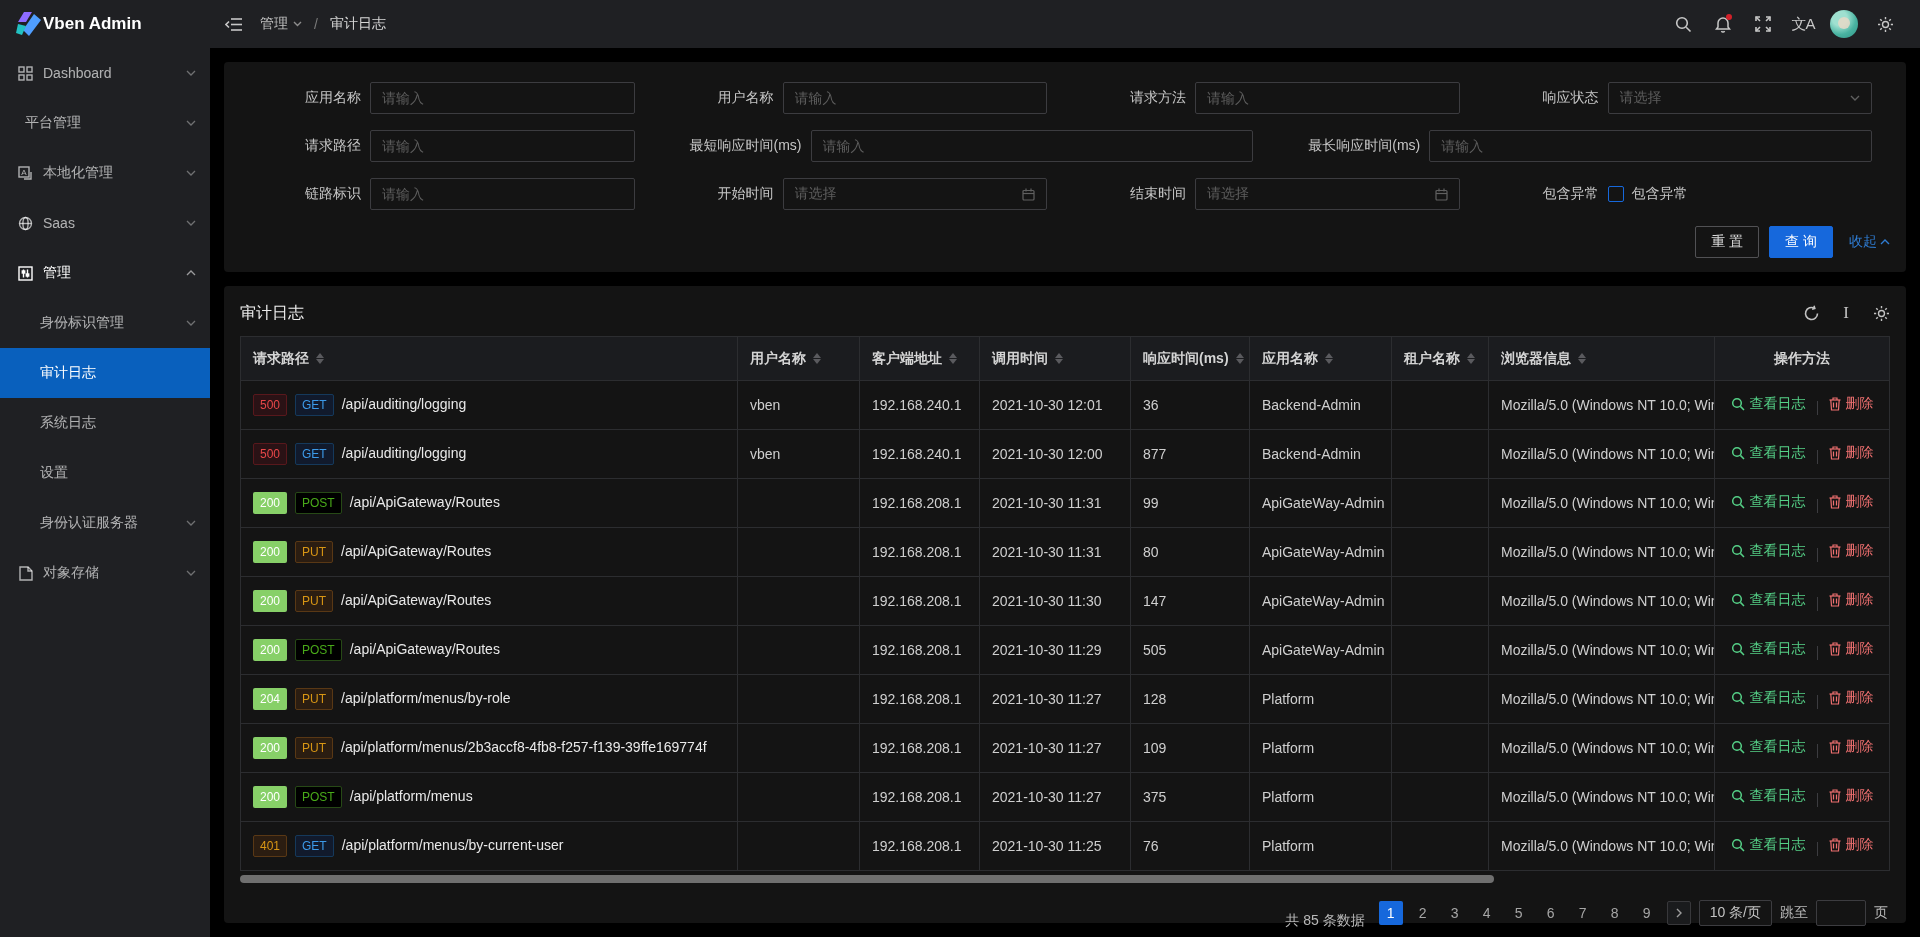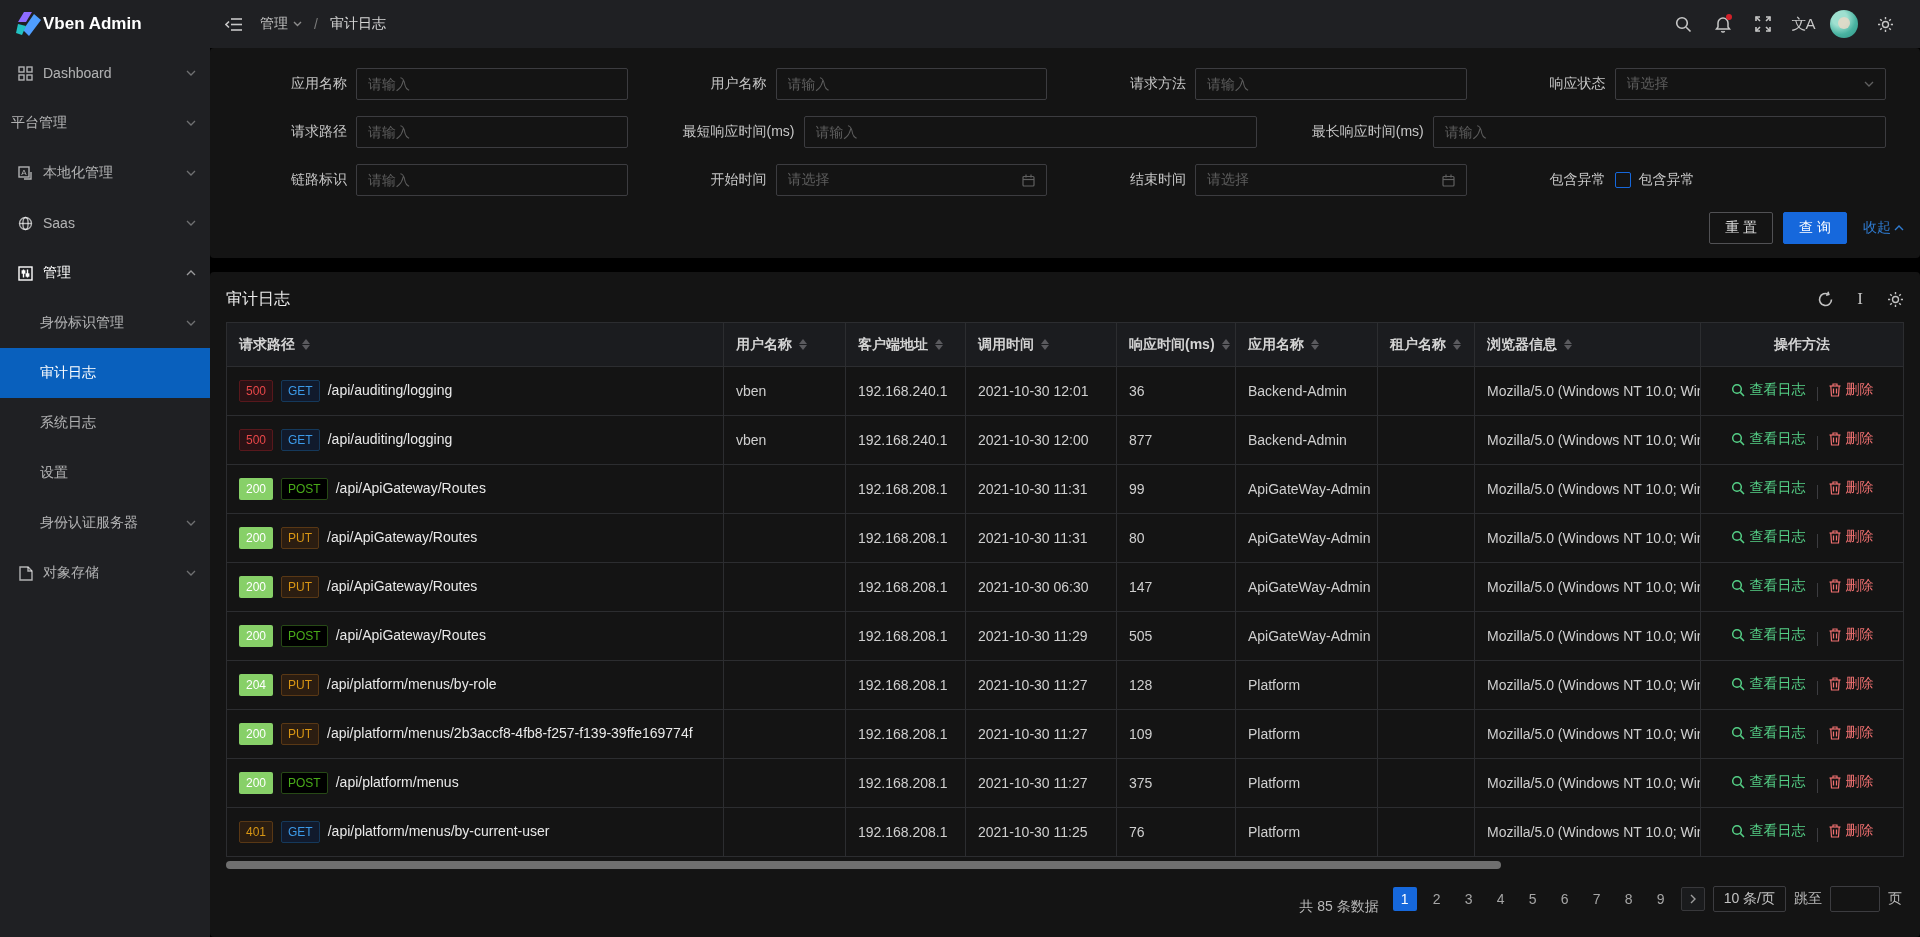--- a/index.html
+++ b/index.html
@@ -14,21 +14,21 @@
   
   .sidebar { width:210px; flex-shrink:0; background:#1f2023; display:flex; flex-direction:column; }
   .logo { height:48px; display:flex; align-items:center; padding:0 15px; cursor:pointer; }
   .logo-title { color:#fff; font-weight:bold; font-size:17px; white-space:nowrap; }
   .menu { flex:1; overflow:hidden; }
   .menu-item { height:50px; display:flex; align-items:center; padding:0 14px 0 17px;
                color:rgba(255,255,255,.65); cursor:pointer; font-size:14px; }
   .menu-item .mi-icon { width:17px; height:17px; margin-right:9px; display:inline-flex; align-items:center; justify-content:center; flex-shrink:0; }
   .menu-item .mi-label { flex:1; white-space:nowrap; overflow:hidden; }
   .menu-item .mi-caret { margin-left:auto; opacity:.55; display:inline-flex; }
-  .menu-item.no-icon { padding-left:11px; }
+  .menu-item.no-icon { padding-left:25px; }
   .menu-item.sub { padding-left:40px;gap:28px; }
   .menu-item.open { color:#fff; }
   .menu-item.active { background:#0960bd; color:#fff; }
 
   
   .main { flex:1; min-width:0; display:flex; flex-direction:column; }
   .topbar { height:48px; flex-shrink:0; background:#1f2023; display:flex; align-items:center; justify-content:space-between; padding:0 18px 0 6px; }
   .topbar-left { display:flex; align-items:center; gap:10px; }
   .icon-btn { display:inline-flex; align-items:center; justify-content:center; width:34px; height:34px; color:#c7c7c7; cursor:pointer; position:relative; }
   .crumb { display:inline-flex; align-items:center; gap:5px; color:#bfbfbf; cursor:pointer; }
@@ -36,21 +36,21 @@
   .crumb.current { color:#d6d6d6; cursor:default; }
   .topbar-right { display:flex; align-items:center; gap:6px; }
   .bell-dot { position:absolute; top:7px; right:8px; width:6px; height:6px; border-radius:50%; background:#d32029; }
   .avatar { width:28px; height:28px; border-radius:50%;
             background:radial-gradient(circle at 35% 30%, #9fe0d0 0 28%, #49b3a1 60%, #2f9486 100%);
             margin:0 4px; cursor:pointer; position:relative; overflow:hidden; }
   .avatar::after{ content:""; position:absolute; left:8px; top:7px; width:12px; height:12px; border-radius:50%; background:#e8d9c8; opacity:.85; }
   .translate-txt { font-size:15px; color:#c7c7c7; letter-spacing:-1px;text-align:center; }
 
   
-  .content { flex:1; overflow:hidden; display:flex; flex-direction:column; }
+  .content { flex:1; padding:14px; overflow:hidden; display:flex; flex-direction:column; }
   .card { background:#141414; border-radius:4px; }
 
   
   .filter-card { padding:20px 16px 12px; flex-shrink:0; }
   .f-row { display:flex; margin-bottom:16px; }
   .f-item { display:flex; align-items:center; min-width:0; }
   .w25 { width:25%; } .w375 { width:37.5%; }
   .f-label { width:130px; flex-shrink:0; text-align:right; padding-right:9px; color:#c6c6c6; white-space:nowrap; }
   .f-label.wide { width:158px; }
   .f-control { flex:1; height:32px; background:#141414; border:1px solid #3c3c40; border-radius:2px;
@@ -576,21 +576,21 @@
                         <path d="M1.8 3 L2.5 13 L9.5 13 L10.2 3"></path>
                         <line x1="4.5" y1="5.5" x2="4.5" y2="10.5"></line>
                         <line x1="7.5" y1="5.5" x2="7.5" y2="10.5"></line>
                       </svg>
                     </span>删除</span></td>
               </tr>
               <tr>
                 <td><span class="tag tag-solid-green">200</span><span class="tag tag-outline-orange">PUT</span><span class="path-text">/api/ApiGateway/Routes</span></td>
                 <td></td>
                 <td>192.168.208.1</td>
-                <td>2021-10-30 06:30</td>
+                <td>2021-10-30 11:30</td>
                 <td>147</td>
                 <td>ApiGateWay-Admin</td>
                 <td></td>
                 <td>Mozilla/5.0 (Windows NT 10.0; Win</td>
                 <td class="actions"><span class="action-link"><span>
                       <svg width="14" height="14" viewBox="0 0 14 14" stroke="currentColor" stroke-width="1.5" fill="none">
                         <circle cx="6" cy="6" r="4.3"></circle>
                         <line x1="9.4" y1="9.4" x2="13" y2="13"></line>
                       </svg>
                     </span>查看日志</span><span class="action-divider"></span><span class="action-link delete"><span>

